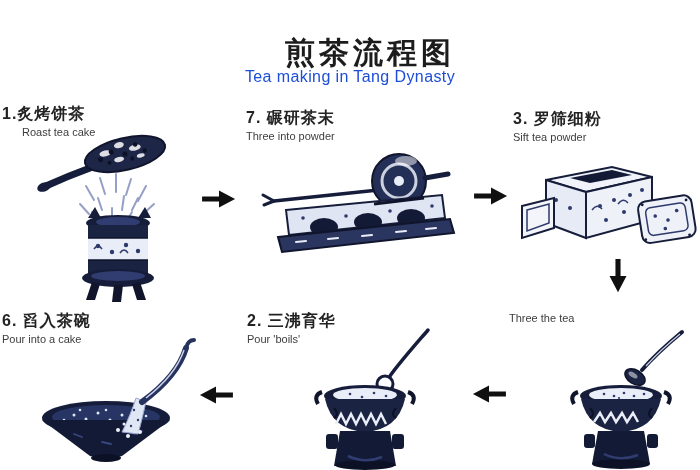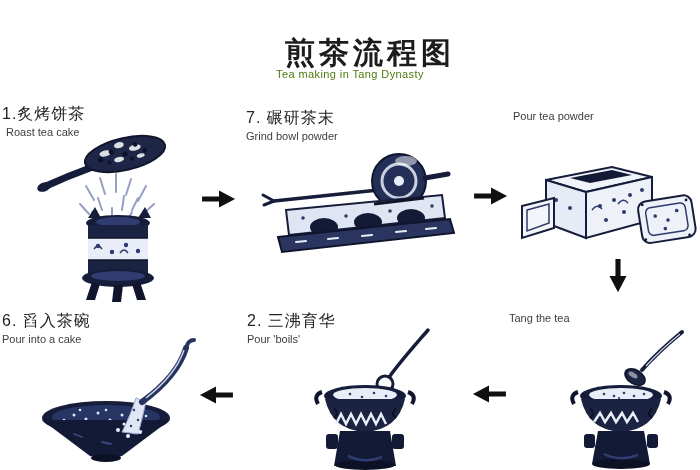--- a/index.html
+++ b/index.html
@@ -2,47 +2,48 @@
 <html><head>
 <meta charset="utf-8">
 <style>
   * { margin:0; padding:0; box-sizing:border-box; }
   html,body { width:700px; height:470px; }
   body { background:#ffffff; font-family:"Liberation Sans","DejaVu Sans",sans-serif; }
   .canvas { position:relative; width:700px; height:470px; background:#ffffff; overflow:hidden; }
   .title { position:absolute; top:33px; left:0; width:100%; text-align:center;
            font-size:30px; font-weight:bold; letter-spacing:4px; color:#1c1c1c;padding-left:40px; }
   .subtitle { position:absolute; top:68px; left:0; width:100%; text-align:center;
-              font-size:11px; color:#4d7c0f; letter-spacing:0.4px; }
+              font-size:16px; color:#1d4ed8; letter-spacing:0.4px; }
   .step-label { position:absolute; color:#232323; }
-  .step-label .zh { font-size:16px; font-weight:normal; letter-spacing:1px; }
+  .step-label .zh { font-size:16px; font-weight:bold; letter-spacing:1px; }
   .step-label .en { font-size:11px; color:#3d3d3d; margin-top:1px; }
   .illo, .arrow { position:absolute; display:block; }
 </style>
 </head>
 <body>
 
 <div class="canvas">
 
   <div class="title">煎茶流程图</div>
   <div class="subtitle">Tea making in Tang Dynasty</div>
 
   <div class="step-label" style="left:2px;top:104px">
     <div class="zh">1.炙烤饼茶</div>
-    <div class="en" style="margin-left:4px">Roast tea cake</div>
+    <div class="en" style="margin-left:20px">Roast tea cake</div>
   </div>
   <div class="step-label" style="left:246px;top:108px">
     <div class="zh">7. 碾研茶末</div>
-    <div class="en">Grind bowl powder</div>
+    <div class="en">Three into powder</div>
   </div>
   <div class="step-label" style="left:513px;top:109px">
-    <div class="en">Pour tea powder</div>
+    <div class="zh">3. 罗筛细粉</div>
+    <div class="en">Sift tea powder</div>
   </div>
   <div class="step-label" style="left:509px;top:311px">
-    <div class="en">Tang the tea</div>
+    <div class="en">Three the tea</div>
   </div>
   <div class="step-label" style="left:247px;top:311px">
     <div class="zh">2. 三沸育华</div>
     <div class="en">Pour 'boils'</div>
   </div>
   <div class="step-label" style="left:2px;top:311px">
     <div class="zh">6. 舀入茶碗</div>
     <div class="en">Pour into a cake</div>
   </div>
 

